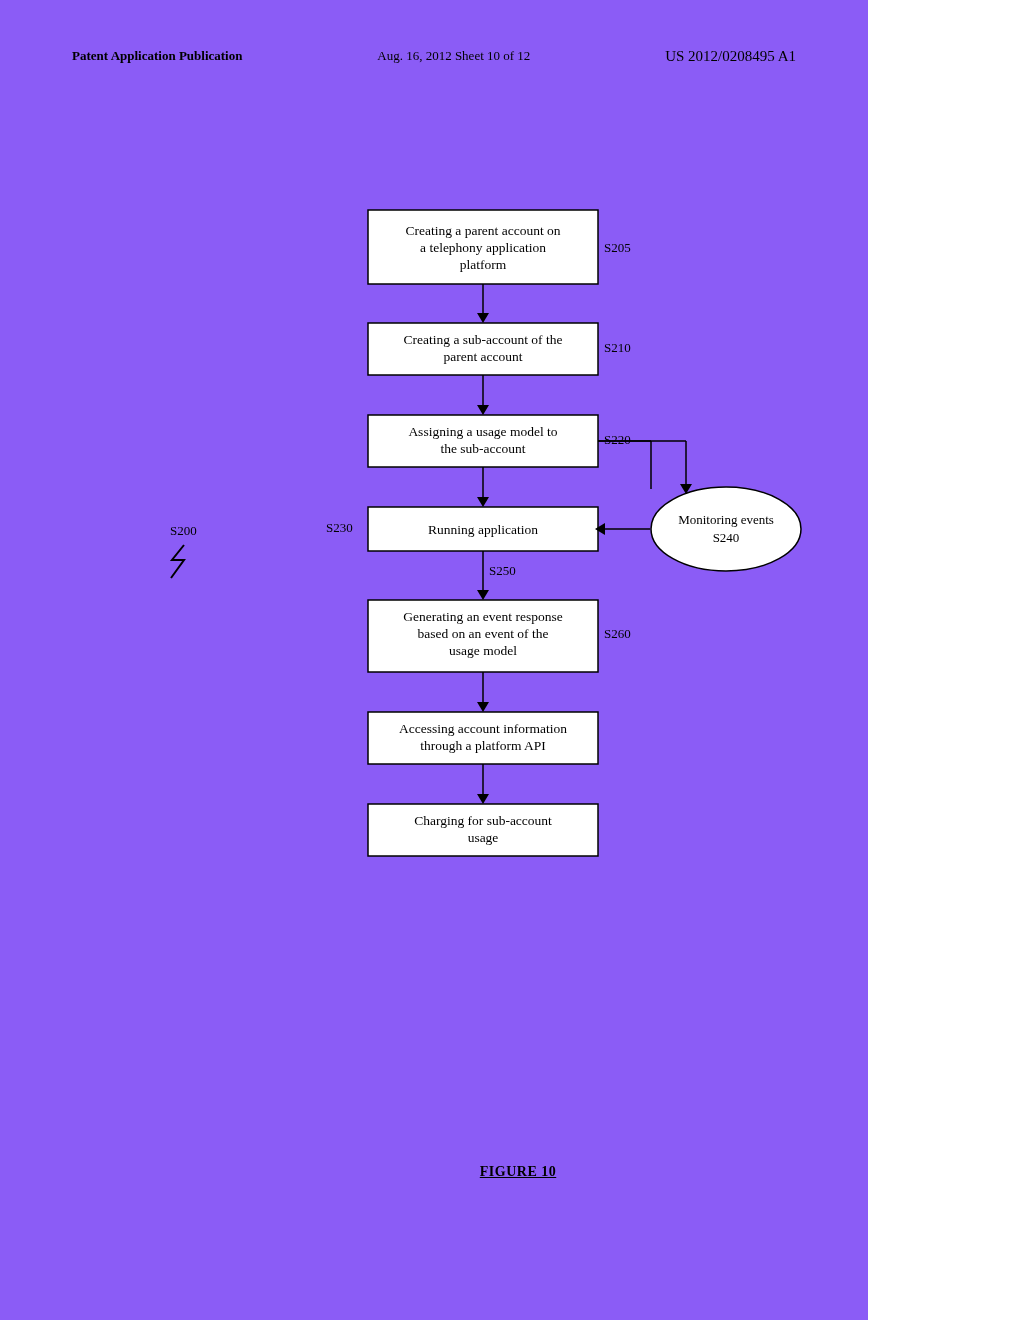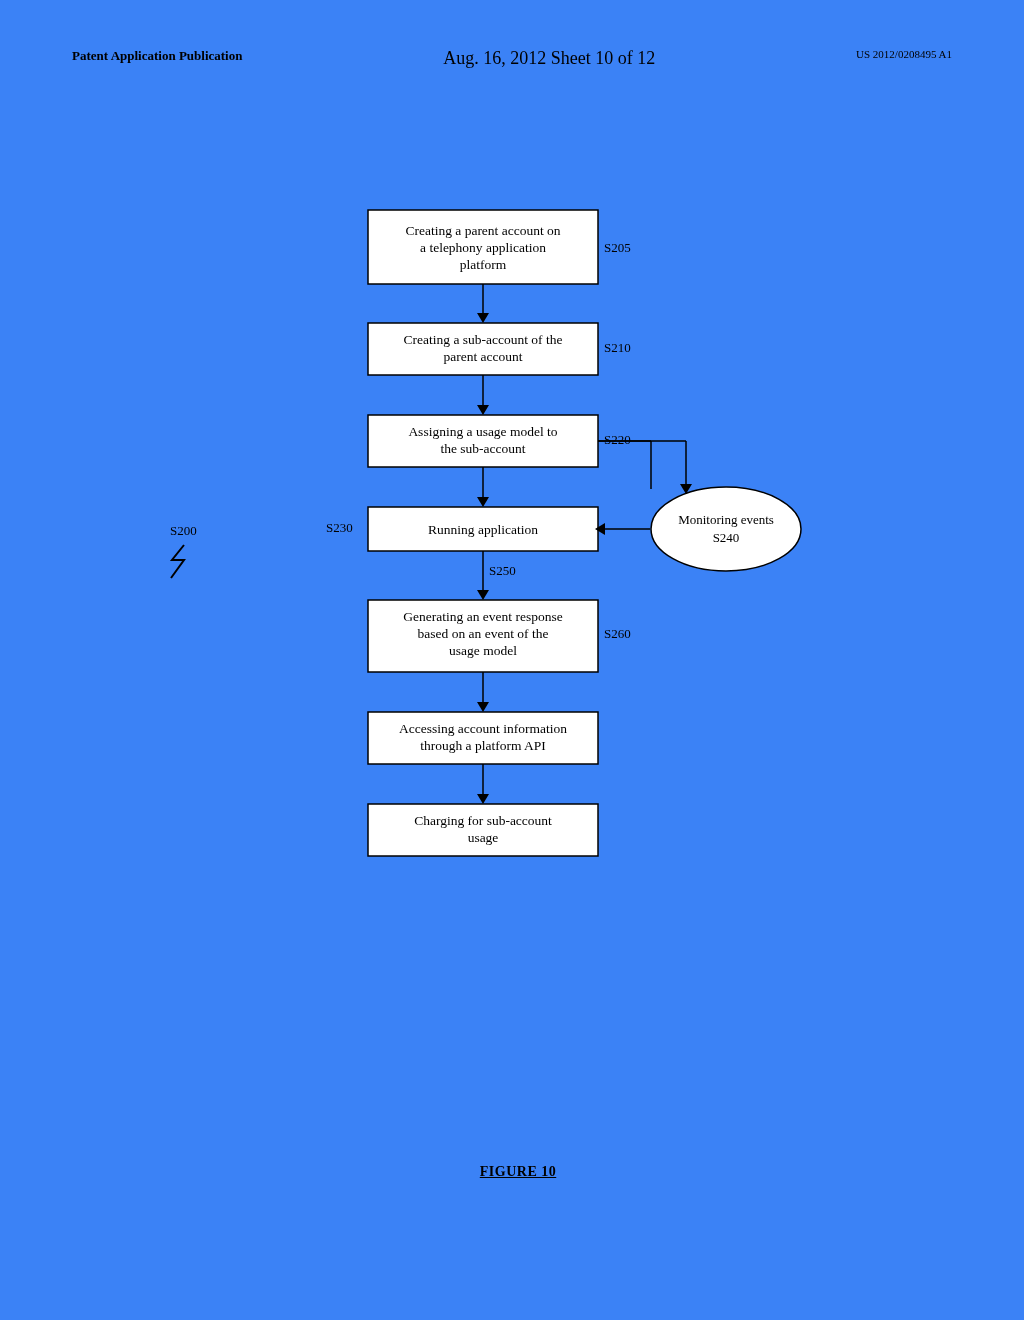--- a/index.html
+++ b/index.html
@@ -6,48 +6,48 @@
     body {
       background: #fff;
       font-family: 'Times New Roman', Times, serif;
       width: 1024px;
       height: 1320px;
       position: relative;
       overflow: hidden;
     }
 
     .page {
-      width: 1024px;
+      width: 868px;
       height: 1320px;
       position: relative;
-      background: #3b82f6;
+      background: #8b5cf6;
       text-align: center;
     }
 
     .header {
       position: absolute;
       top: 48px;
       left: 0;
       right: 0;
       display: flex;
       justify-content: space-between;
       padding: 0 72px;
       font-size: 13px;
     }
 
     .header-left {
       font-weight: bold;
     }
 
     .header-center {
-      font-size: 18px;
+      font-size: 13px;
     }
 
     .header-right {
-      font-size: 11px;
+      font-size: 15px;
     }
 
     .figure-caption {
       position: absolute;
       bottom: 130px;
       left: 50%;
       transform: translateX(-50%);
       font-size: 14px;
       text-decoration: underline;
       font-weight: bold;

